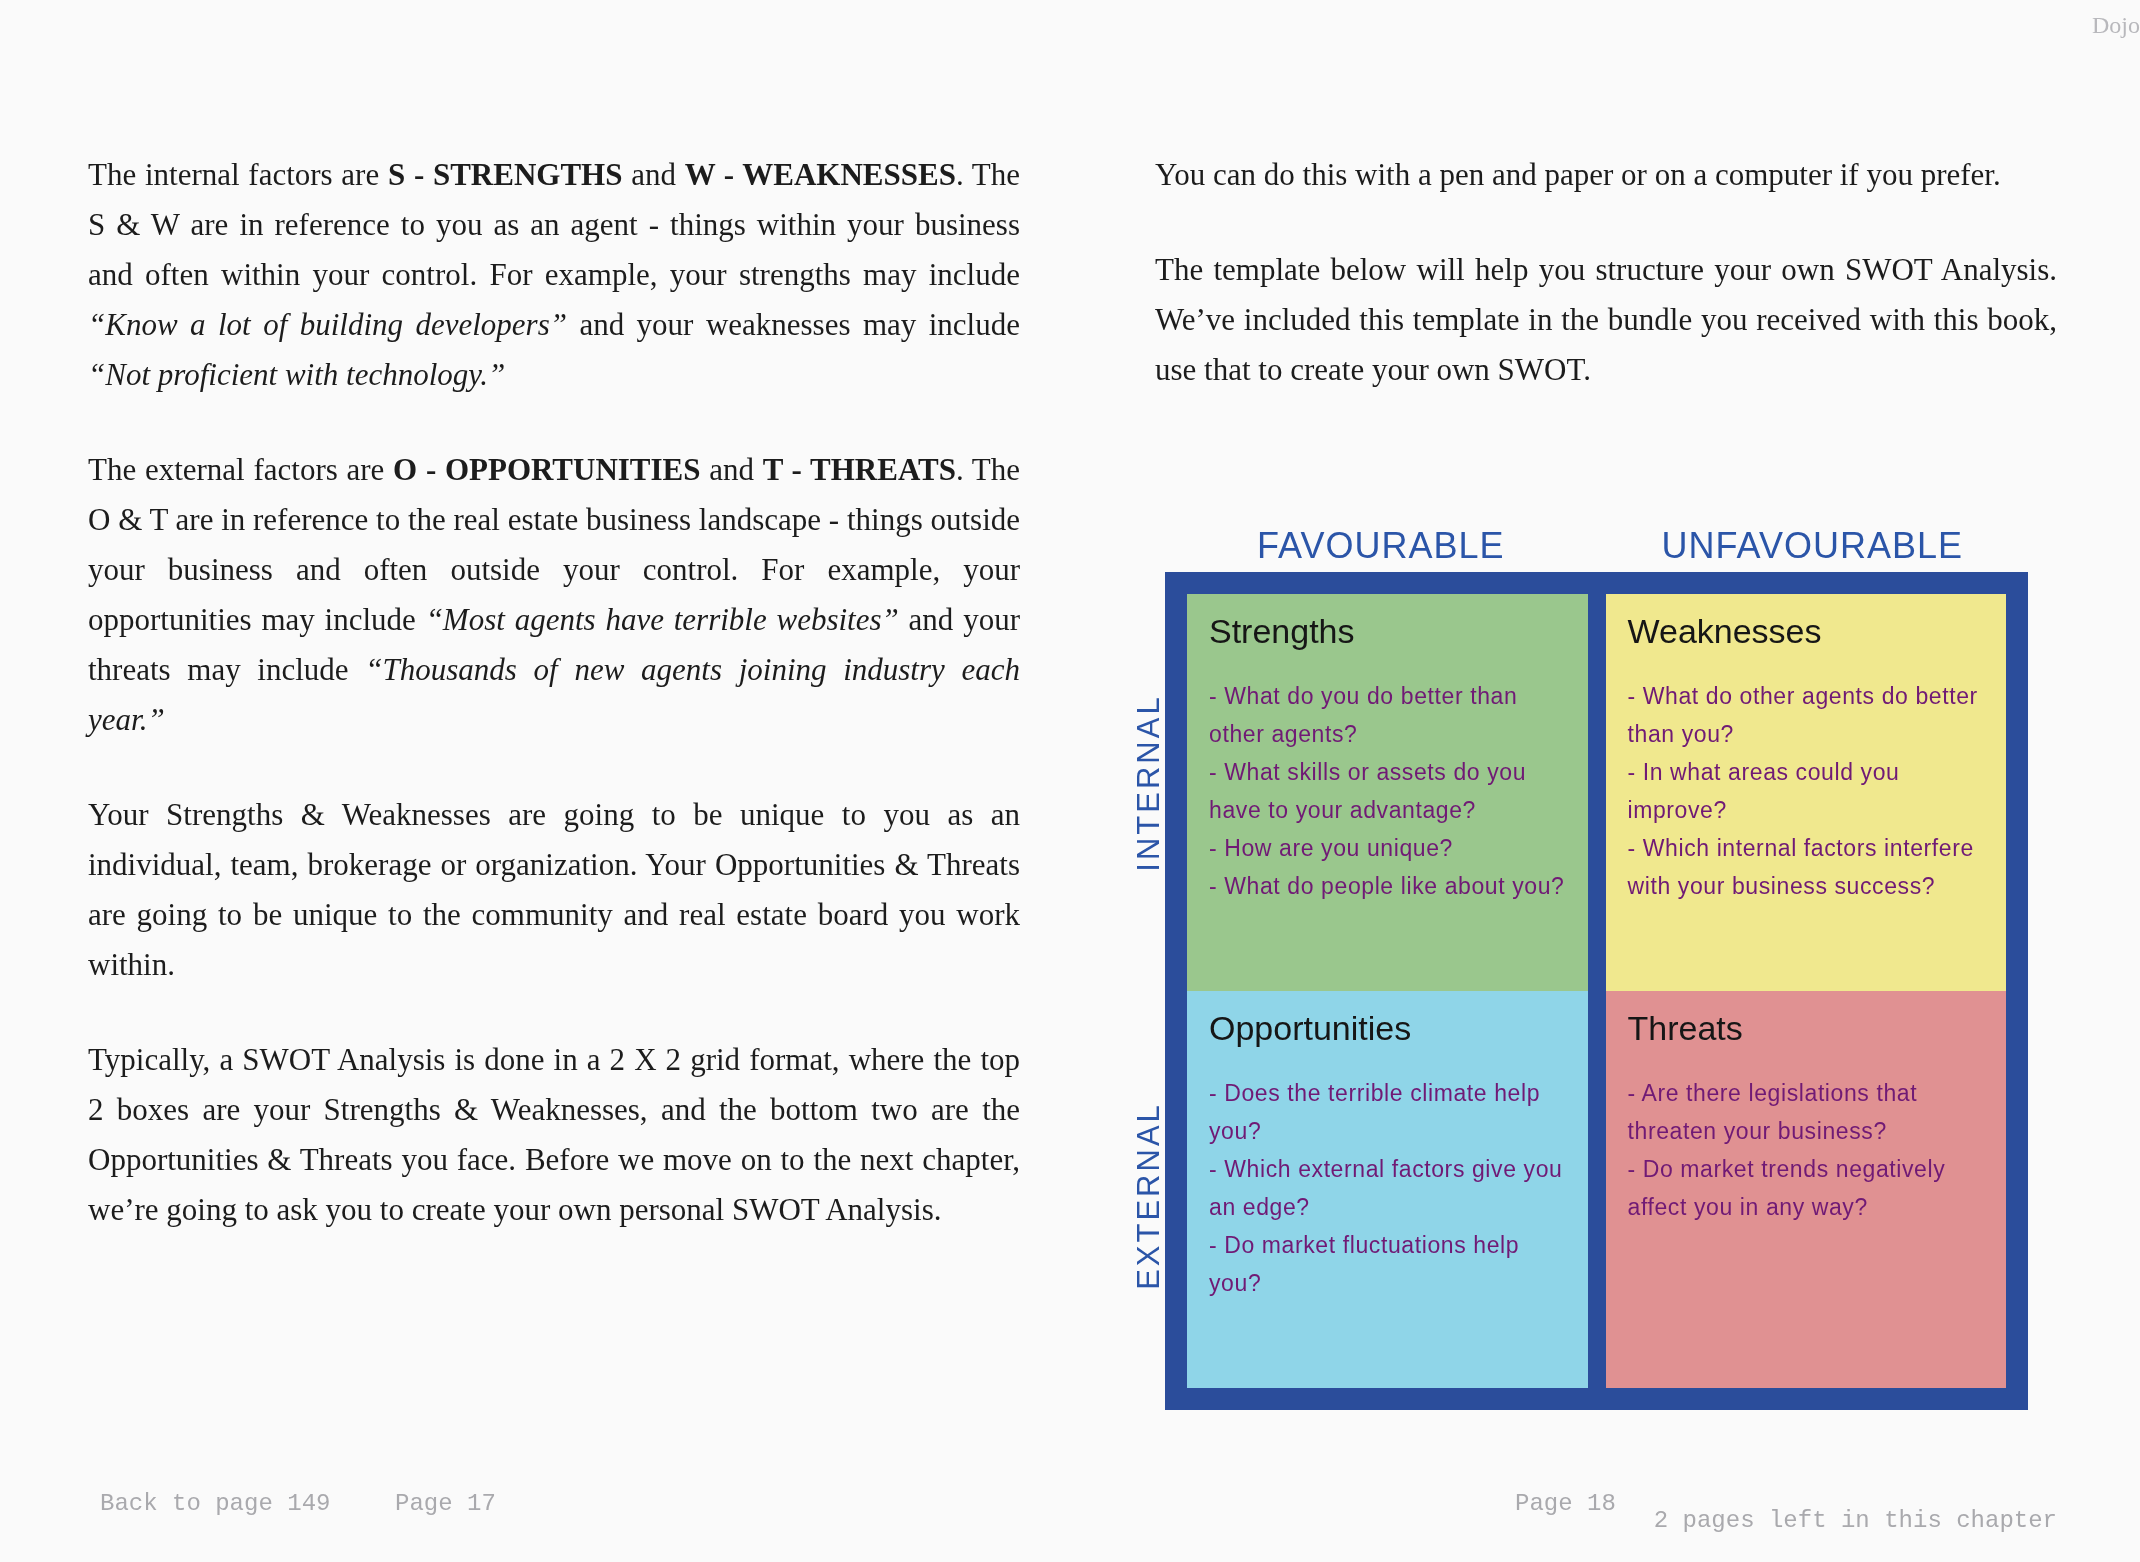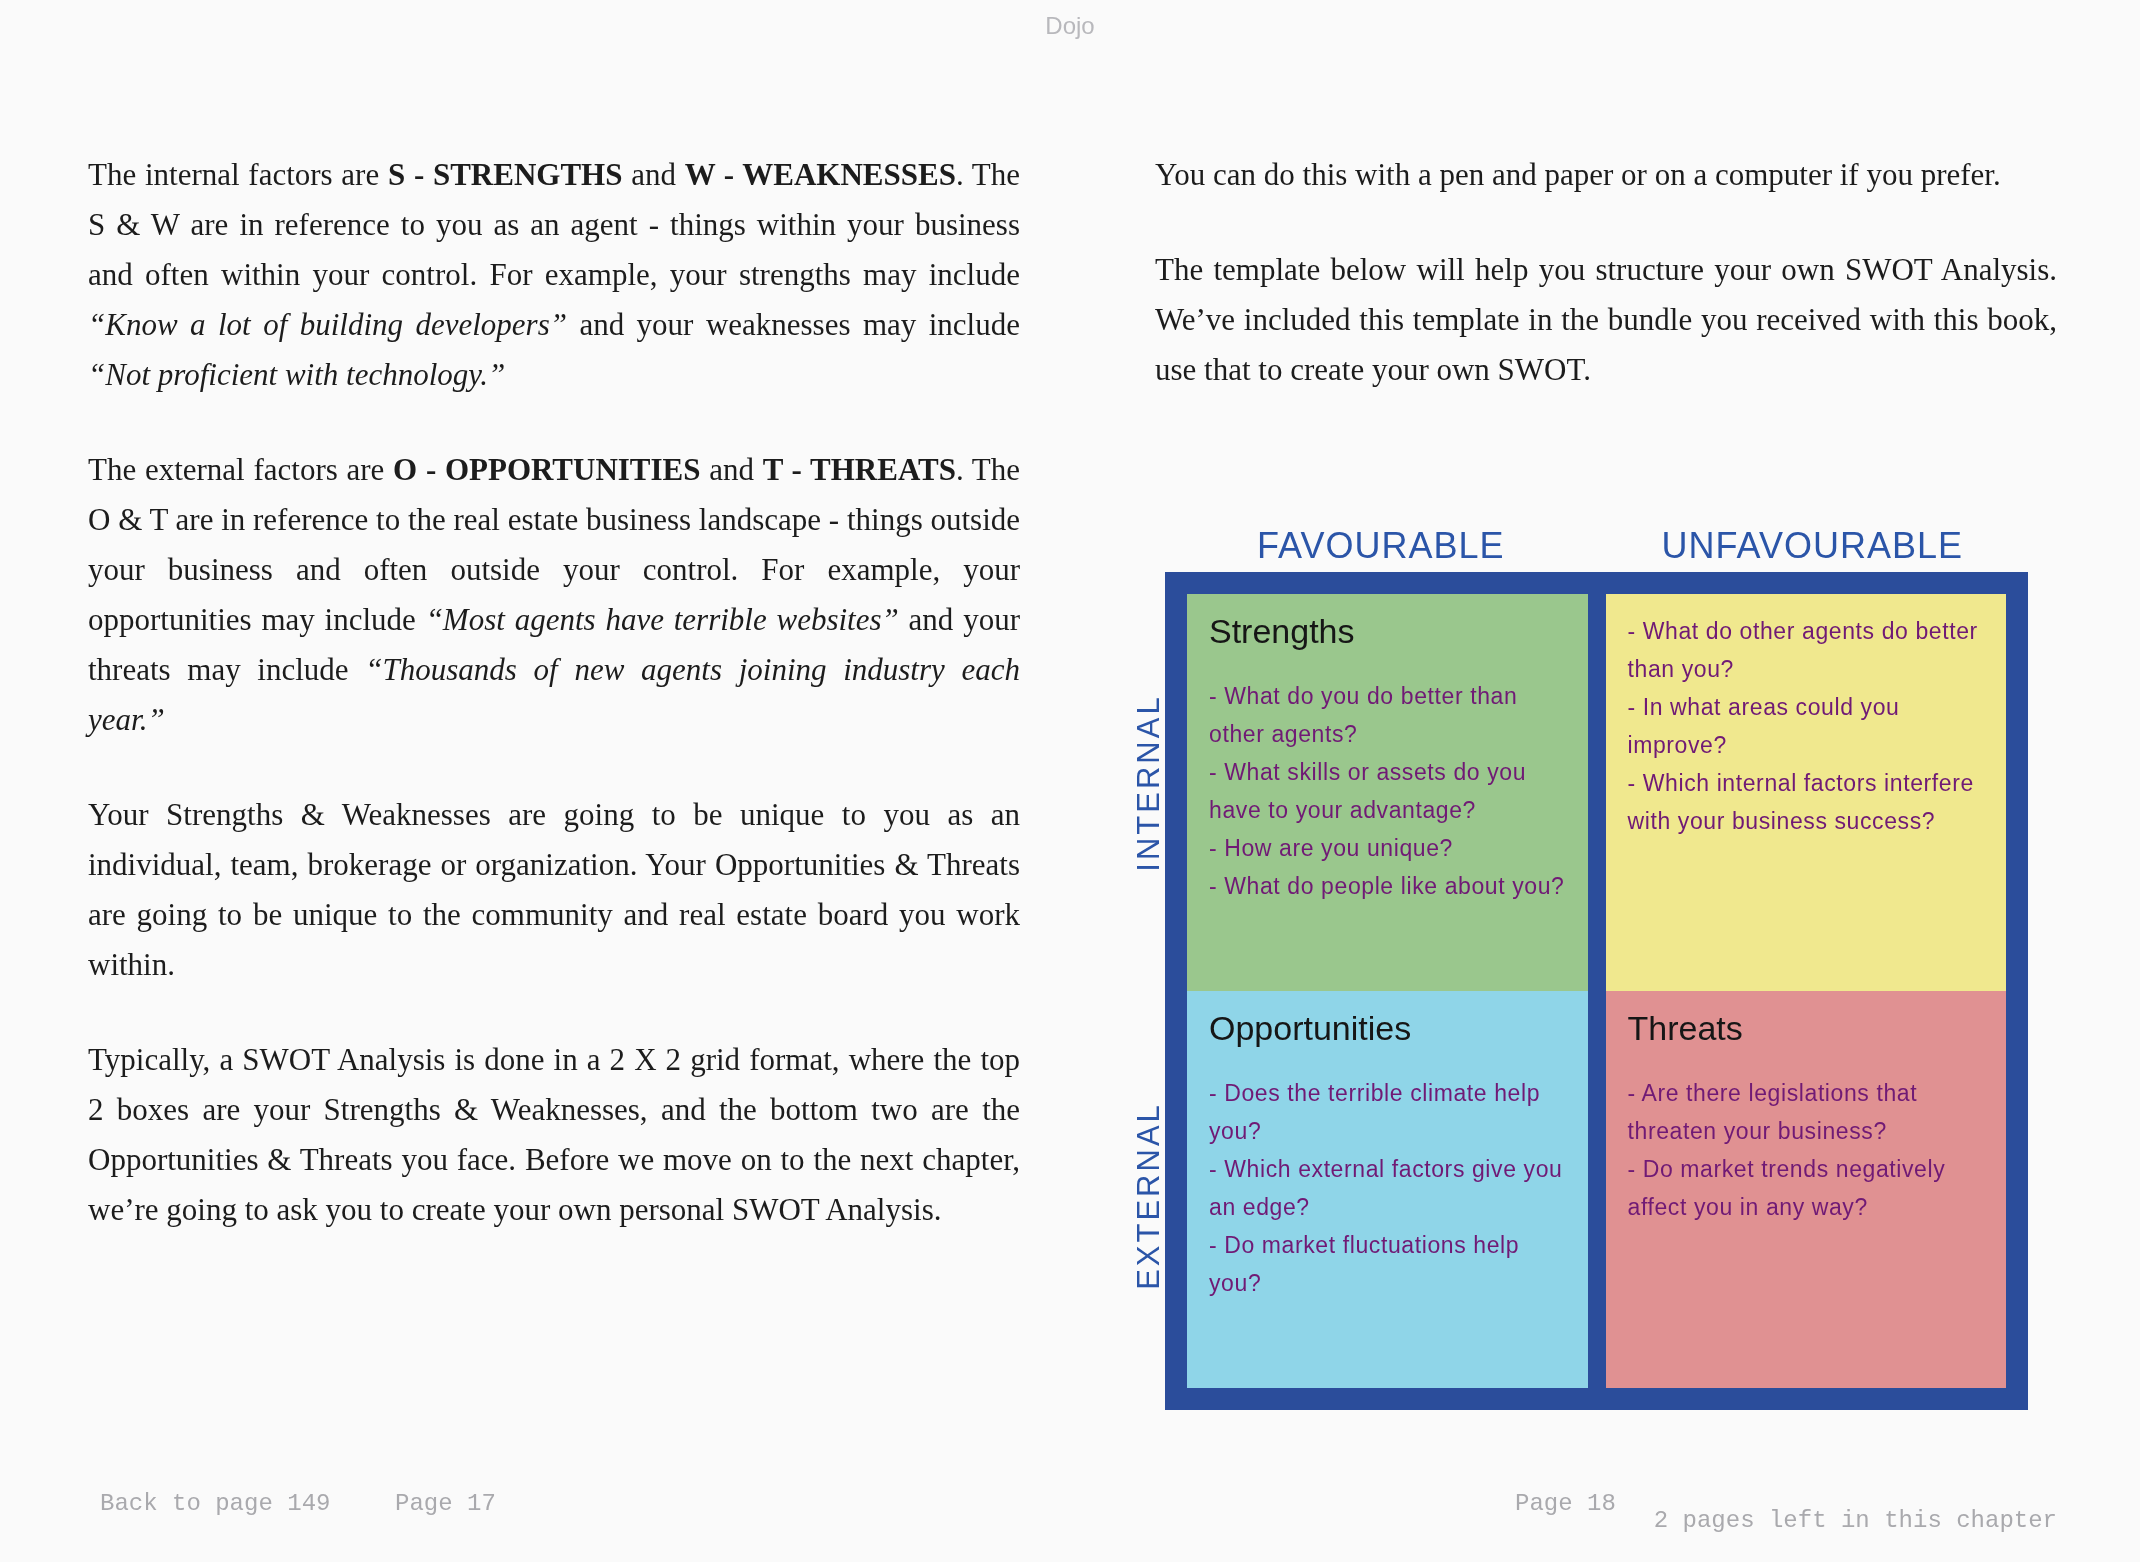--- a/index.html
+++ b/index.html
@@ -8,22 +8,22 @@
     position:relative;
     background:#fafafa;
     font-family:"Liberation Serif", serif;
     color:#1c1c1c;
     overflow:hidden;
   }
 
   
   .app-header {
     position:absolute; top:12px; left:0; width:100%;
-    text-align:center;
-    font-family:Liberation Sans, sans-serif;
+    text-align:right;
+    font-family:Liberation Serif, serif;
     font-size:24px; color:#b8b8bc;
   }
   .footer-item {
     position:absolute; top:1490px;
     font-family:Liberation Mono, monospace;
     font-size:24px; color:#a9a9ad;
     white-space:nowrap;
   }
   .footer-back { left:100px; cursor:pointer; }
   .footer-p17  { left:395px; }
@@ -113,20 +113,21 @@
     <div class="swot-cell" style="background: rgb(154, 199, 141);">
       <div class="cell-title">Strengths</div>
       <div>
           <div class="swot-item">- What do you do better than other agents?</div>
           <div class="swot-item">- What skills or assets do you have to your advantage?</div>
           <div class="swot-item">- How are you unique?</div>
           <div class="swot-item">- What do people like about you?</div>
         </div>
     </div>
     <div class="swot-cell" style="background: rgb(240, 232, 142);">
+      <div class="cell-title">Weaknesses</div>
       <div>
           <div class="swot-item">- What do other agents do better than you?</div>
           <div class="swot-item">- In what areas could you improve?</div>
           <div class="swot-item">- Which internal factors interfere with your business success?</div>
         </div>
     </div>
     <div class="swot-cell" style="background: rgb(143, 213, 232);">
       <div class="cell-title">Opportunities</div>
       <div>
           <div class="swot-item">- Does the terrible climate help you?</div>

